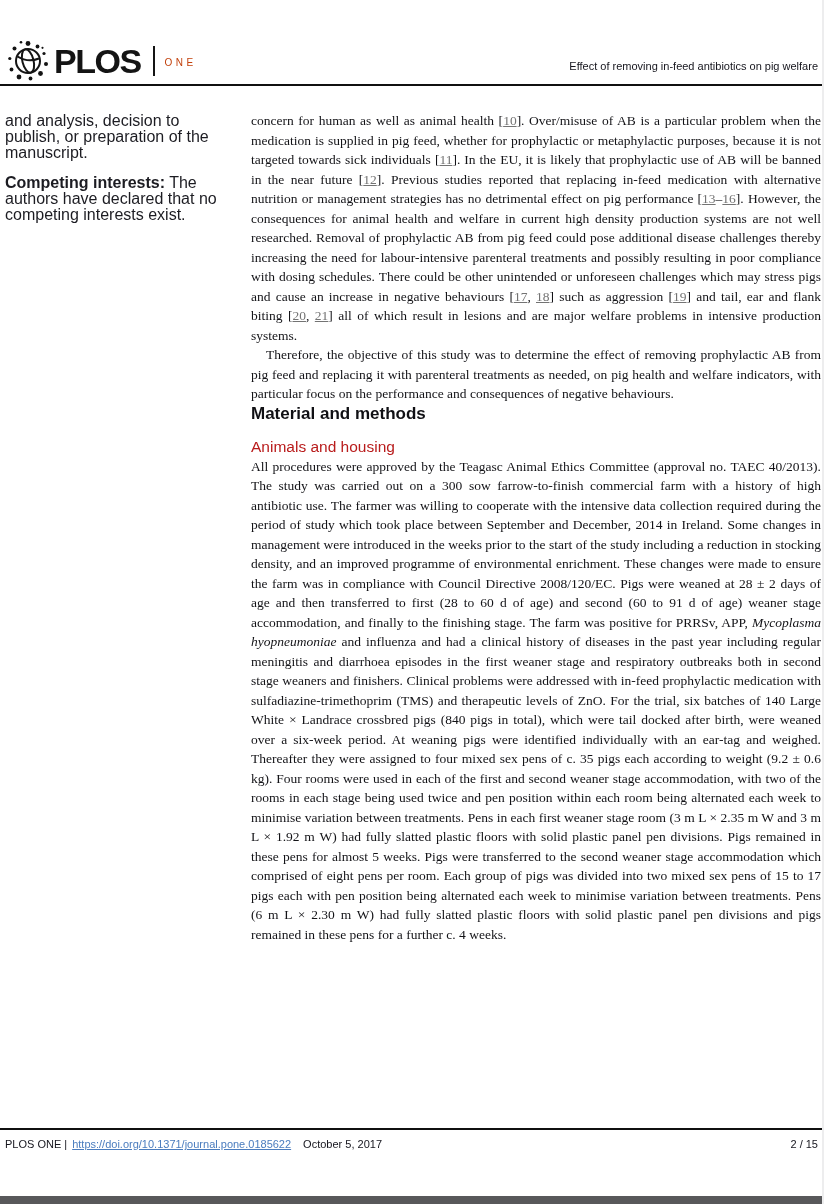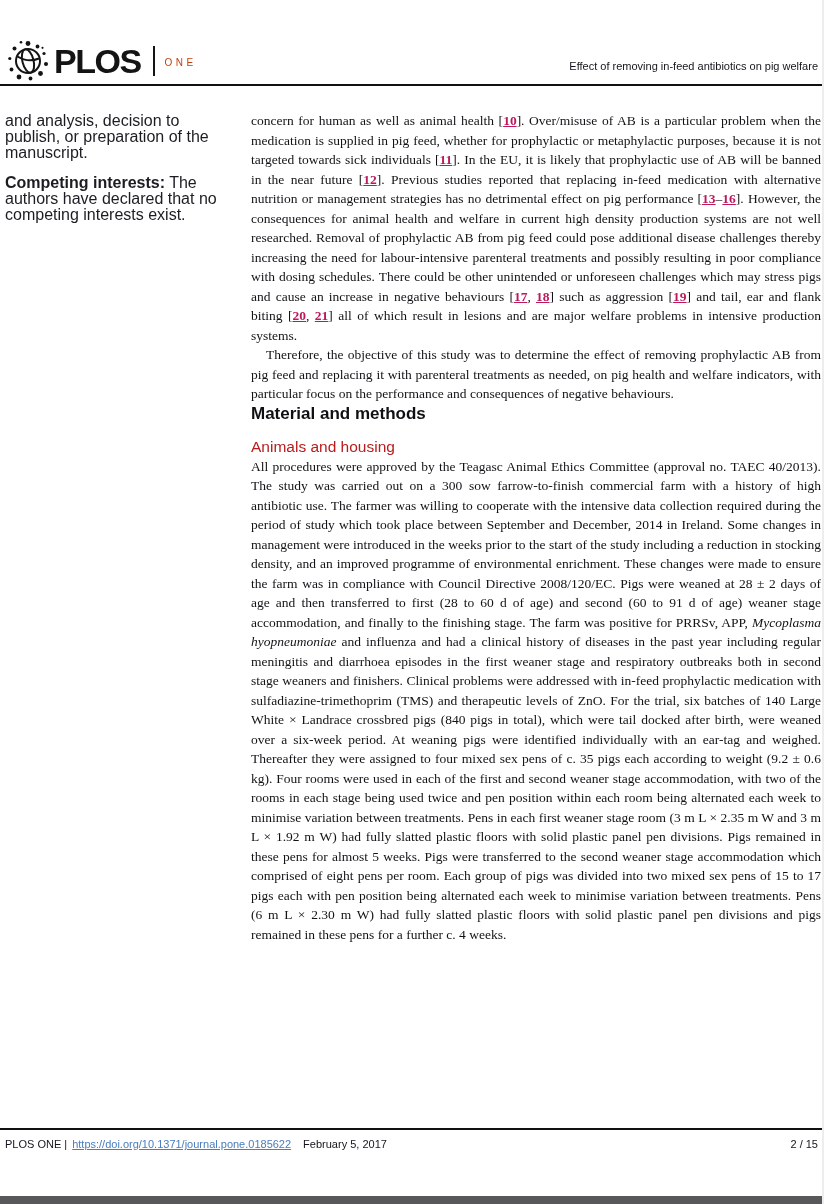--- a/index.html
+++ b/index.html
@@ -44,21 +44,21 @@
   .sidebar p { margin-bottom: 14px; }
   .sidebar b { font-weight: 700; margin-top: 8px; }
 
   
   .main {
     position: absolute; left: 251px; top: 111px; width: 570px;
     font-size: 13.5px; line-height: 19.5px; text-align: justify;
   }
   .main p { margin: 0; }
   .para-indent { text-indent: 15px; }
-  .ref-link { color: #be185d; text-decoration: underline; cursor: pointer; font-weight: bold; }
+  .ref-link { color: #737373; text-decoration: underline; cursor: pointer; }
   .section-heading {
     font-family: "Liberation Sans", sans-serif;
     font-size: 17px; font-weight: 700; color: #101014;
     text-align: left;
   }
   .subsection-heading {
     font-family: "Liberation Sans", sans-serif;
     font-size: 15.5px; font-weight: 400; color: #b91c1c;
     margin-top: 14px; text-align: left;
   }
@@ -121,17 +121,17 @@
   <h1 class="section-heading">Material and methods</h1>
   <h2 class="subsection-heading">Animals and housing</h2>
   <p class="methods-para"><span>All procedures were approved by the Teagasc Animal Ethics Committee (approval no. TAEC 40/2013). The study was carried out on a 300 sow farrow-to-finish commercial farm with a history of high antibiotic use. The farmer was willing to cooperate with the intensive data collection required during the period of study which took place between September and December, 2014 in Ireland. Some changes in management were introduced in the weeks prior to the start of the study including a reduction in stocking density, and an improved programme of environmental enrichment. These changes were made to ensure the farm was in compliance with Council Directive 2008/120/EC. Pigs were weaned at 28 ± 2 days of age and then transferred to first (28 to 60 d of age) and second (60 to 91 d of age) weaner stage accommodation, and finally to the finishing stage. The farm was positive for PRRSv, APP, </span><i>Mycoplasma hyopneumoniae</i><span> and influenza and had a clinical history of diseases in the past year including regular meningitis and diarrhoea episodes in the first weaner stage and respiratory outbreaks both in second stage weaners and finishers. Clinical problems were addressed with in-feed prophylactic medication with sulfadiazine-trimethoprim (TMS) and therapeutic levels of ZnO. For the trial, six batches of 140 Large White × Landrace crossbred pigs (840 pigs in total), which were tail docked after birth, were weaned over a six-week period. At weaning pigs were identified individually with an ear-tag and weighed. Thereafter they were assigned to four mixed sex pens of c. 35 pigs each according to weight (9.2 ± 0.6 kg). Four rooms were used in each of the first and second weaner stage accommodation, with two of the rooms in each stage being used twice and pen position within each room being alternated each week to minimise variation between treatments. Pens in each first weaner stage room (3 m L × 2.35 m W and 3 m L × 1.92 m W) had fully slatted plastic floors with solid plastic panel pen divisions. Pigs remained in these pens for almost 5 weeks. Pigs were transferred to the second weaner stage accommodation which comprised of eight pens per room. Each group of pigs was divided into two mixed sex pens of 15 to 17 pigs each with pen position being alternated each week to minimise variation between treatments. Pens (6 m L × 2.30 m W) had fully slatted plastic floors with solid plastic panel pen divisions and pigs remained in these pens for a further c. 4 weeks.</span></p>
 </div>
 
 <div class="footer-rule"></div>
 <div class="footer">
   <div class="footer-left">
     <span>PLOS ONE |</span>
     <a class="footer-doi" href="#">https://doi.org/10.1371/journal.pone.0185622</a>
-    <span class="footer-date">February 5, 2017</span>
+    <span class="footer-date">October 5, 2017</span>
   </div>
   <span>2 / 15</span>
 </div>
 <div class="bottom-bar"></div>
 
 </body></html>

